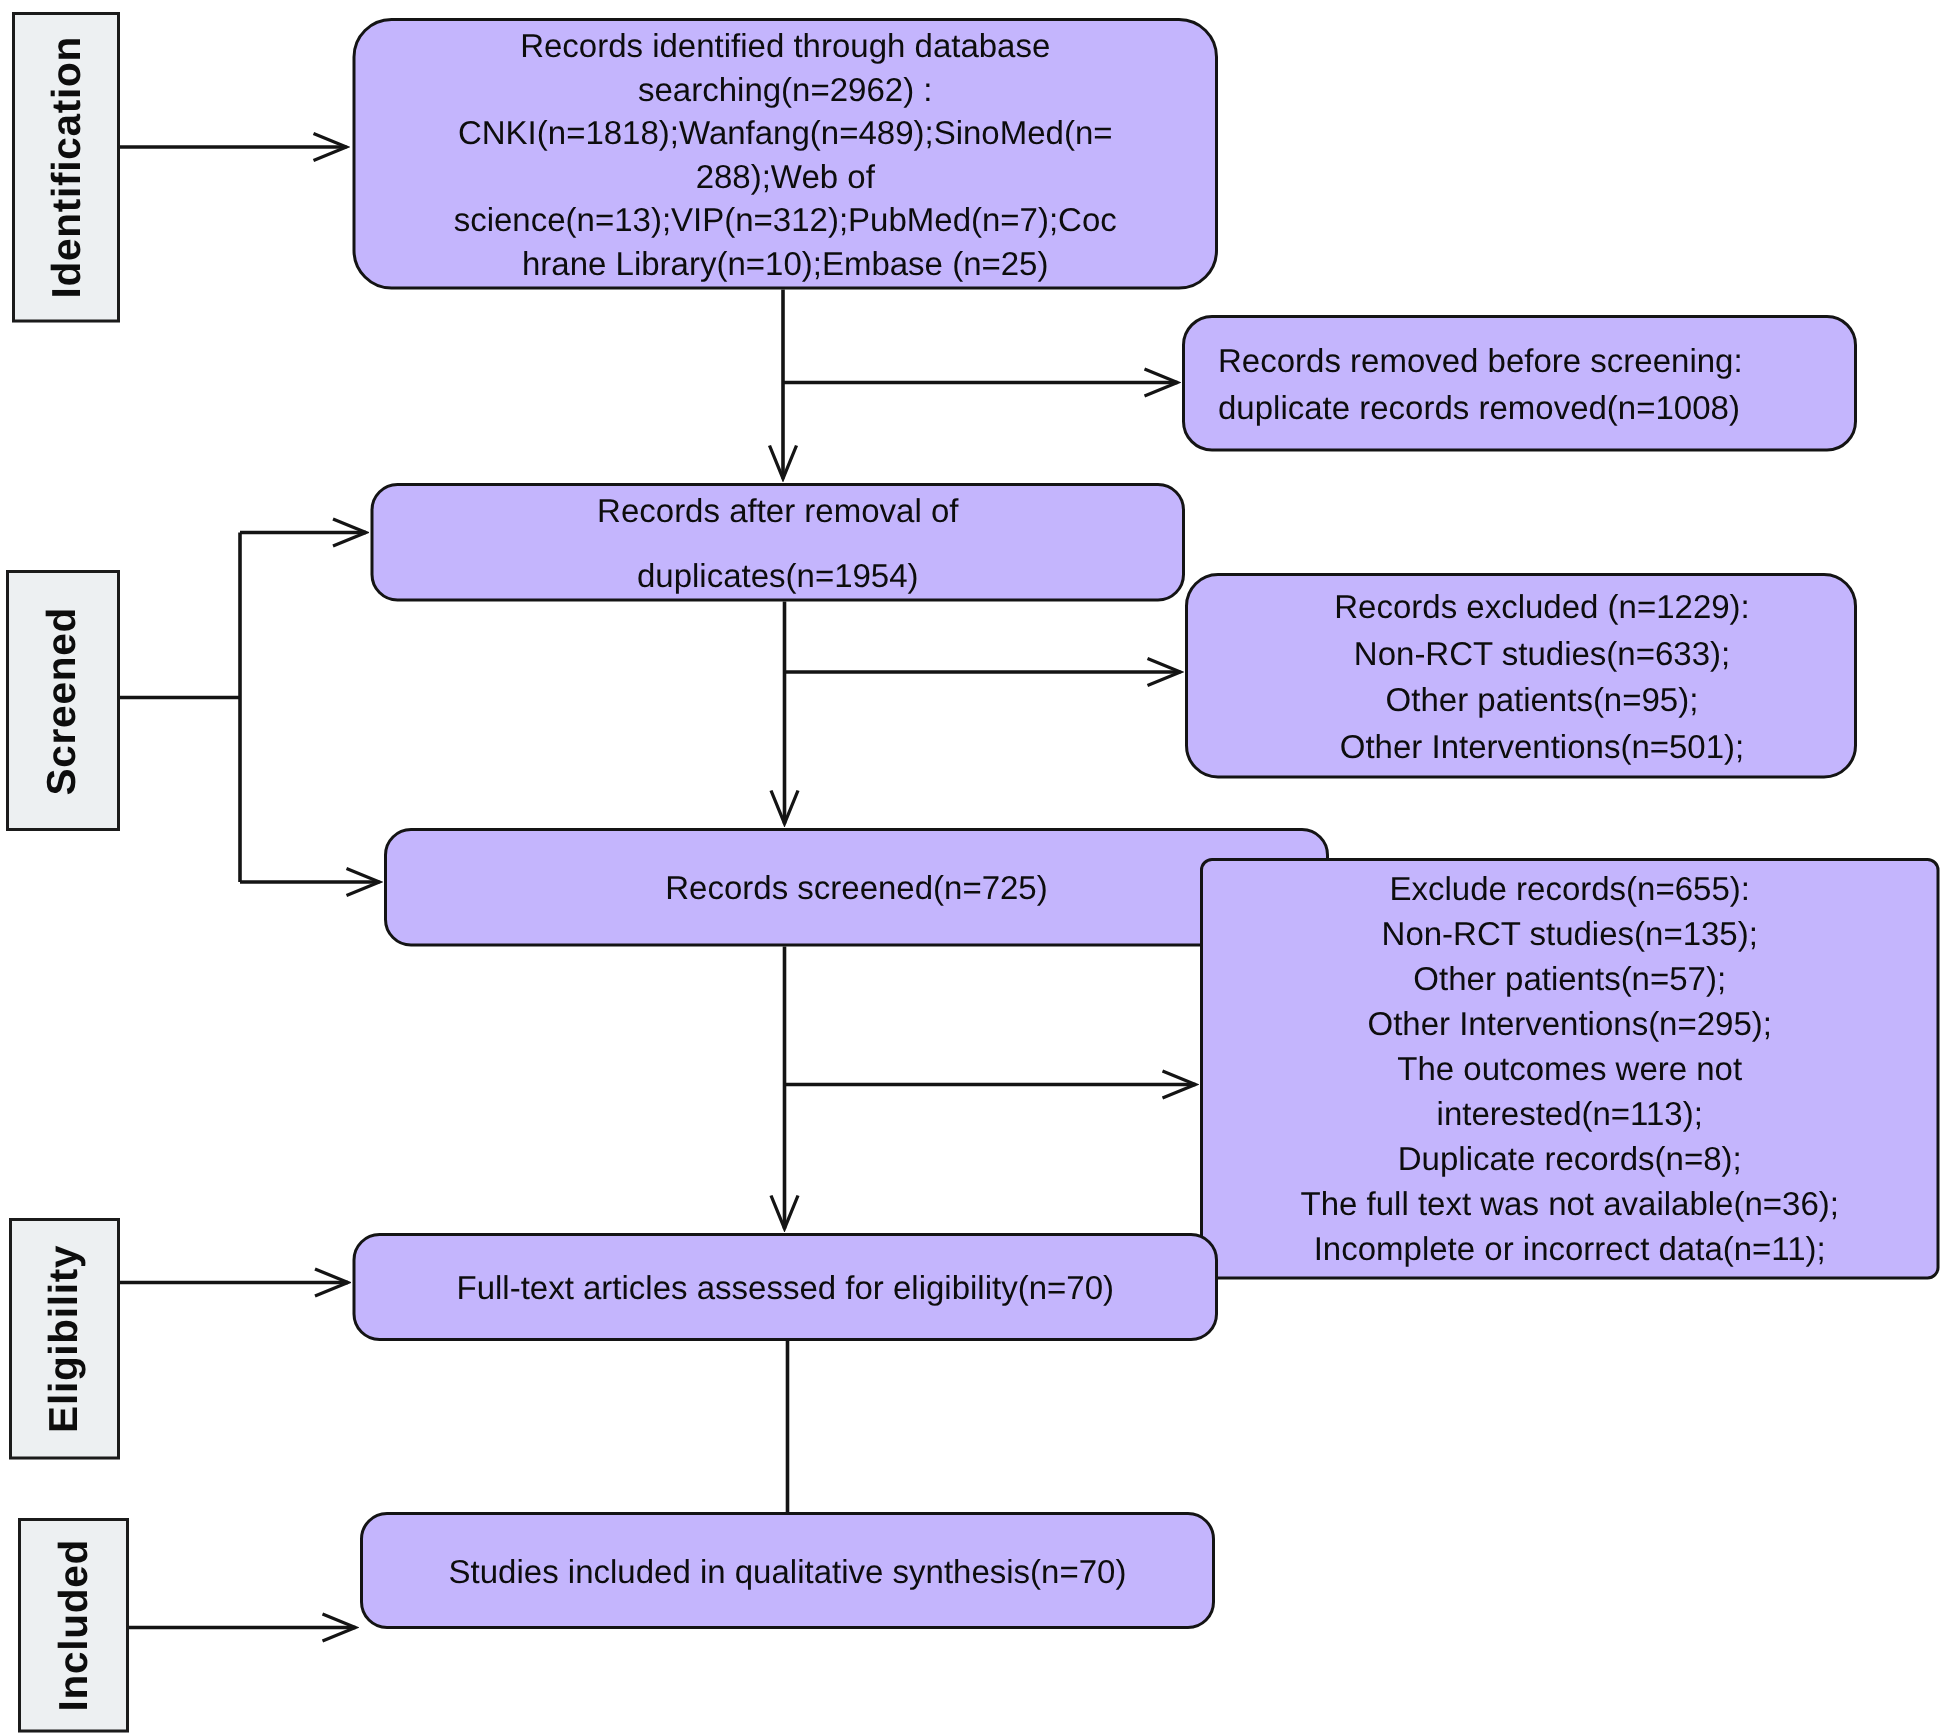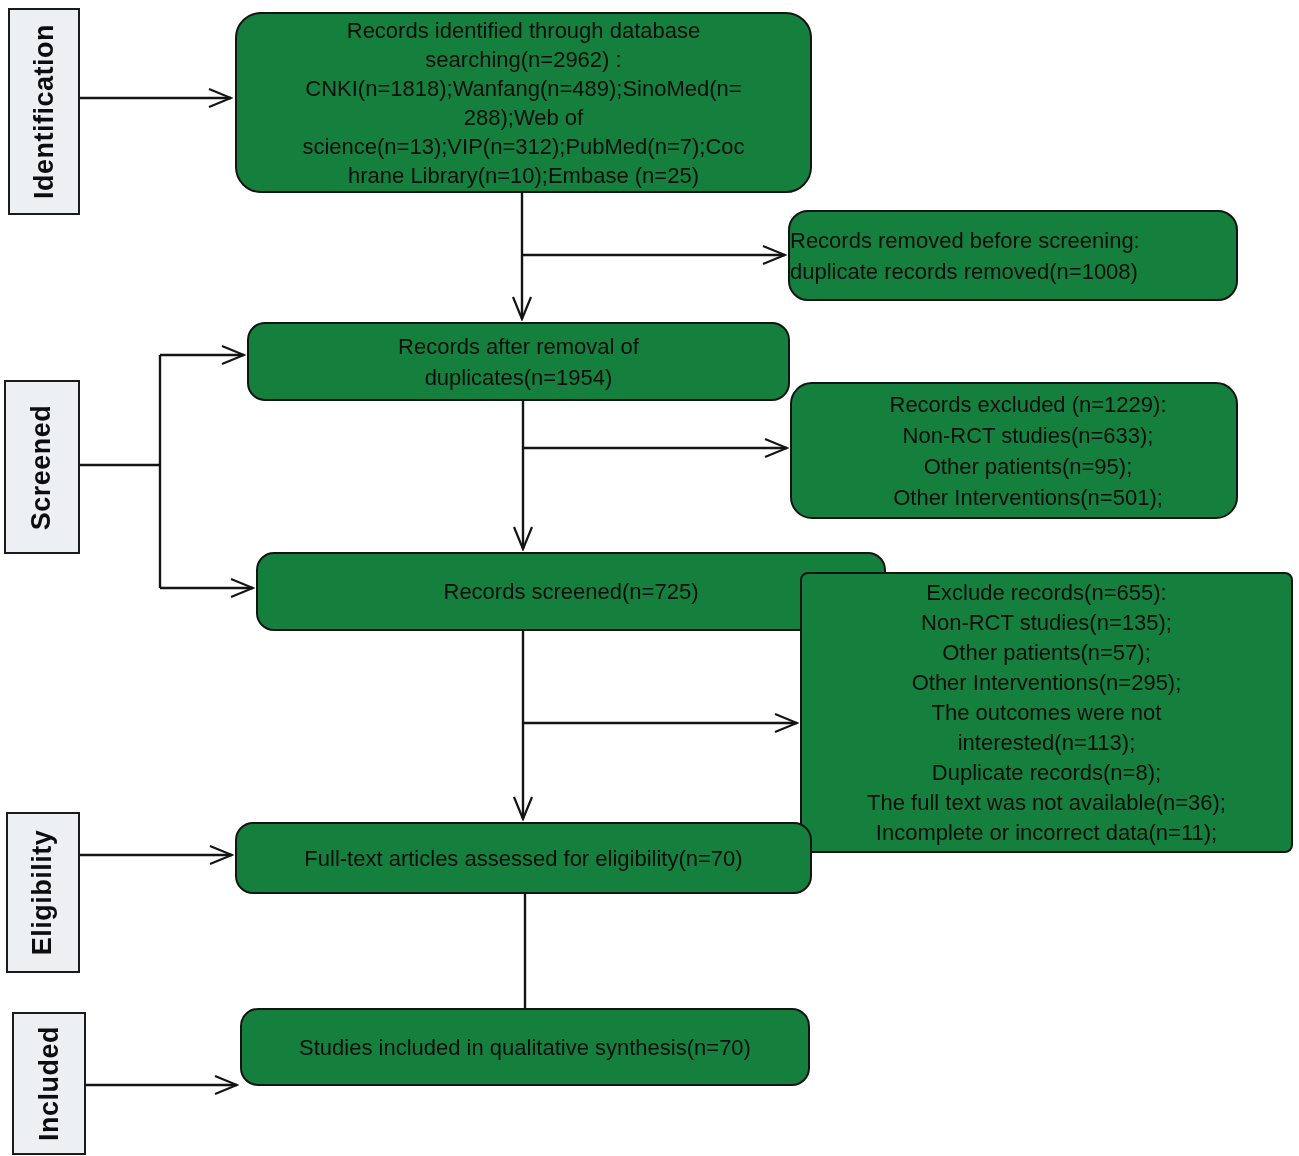--- a/index.html
+++ b/index.html
@@ -20,33 +20,33 @@
   }
   .stage .rot{
     transform:rotate(-90deg);
     white-space:nowrap;
     font-size:27px;font-weight:bold;
     letter-spacing:.5px;
     color:#0d0d0d;
   }
   .node{
     position:absolute;z-index:1;
-    background:#15803d;
+    background:#c4b5fd;
     border:2.5px solid #141414;
     display:flex;align-items:center;justify-content:center;
     text-align:center;
     font-size:22px;line-height:29px;
     white-space:pre-line;
     box-sizing:border-box;
     color:#0d0d0d;
   }
-  .node.left{justify-content:flex-start;text-align:left;padding-right:10px;}
+  .node.left{justify-content:flex-start;text-align:left;padding-left:22px;padding-right:10px;}
   #box-identified{left:235px;top:12px;width:577px;height:181px;border-radius:26px;}
   #box-removed{left:788px;top:210px;width:450px;height:91px;border-radius:20px;line-height:31px;}
-  #box-afterdup{left:247px;top:322px;width:543px;height:79px;border-radius:18px;line-height:31px;}
+  #box-afterdup{left:247px;top:322px;width:543px;height:79px;border-radius:18px;line-height:43px;}
   #box-excluded{left:790px;top:382px;width:448px;height:137px;border-radius:22px;line-height:31px;padding-left:28px;}
   #box-screened{left:256px;top:552px;width:630px;height:79px;border-radius:18px;}
   #box-exclude2{left:800px;top:540px;width:493px;height:281px;border-radius:8px;line-height:30px;margin-top:32px;}
   #box-fulltext{left:235px;top:822px;width:577px;height:72px;border-radius:18px;text-align:center;}
   #box-included{left:240px;top:1008px;width:570px;height:78px;border-radius:18px;}
   #stage-identification{left:8px;top:8px;width:68px;height:203px;}
   #stage-screened{left:4px;top:380px;width:72px;height:170px;}
   #stage-eligibility{left:6px;top:812px;width:70px;height:157px;}
   #stage-included{left:12px;top:1012px;width:70px;height:139px;}
 </style>

